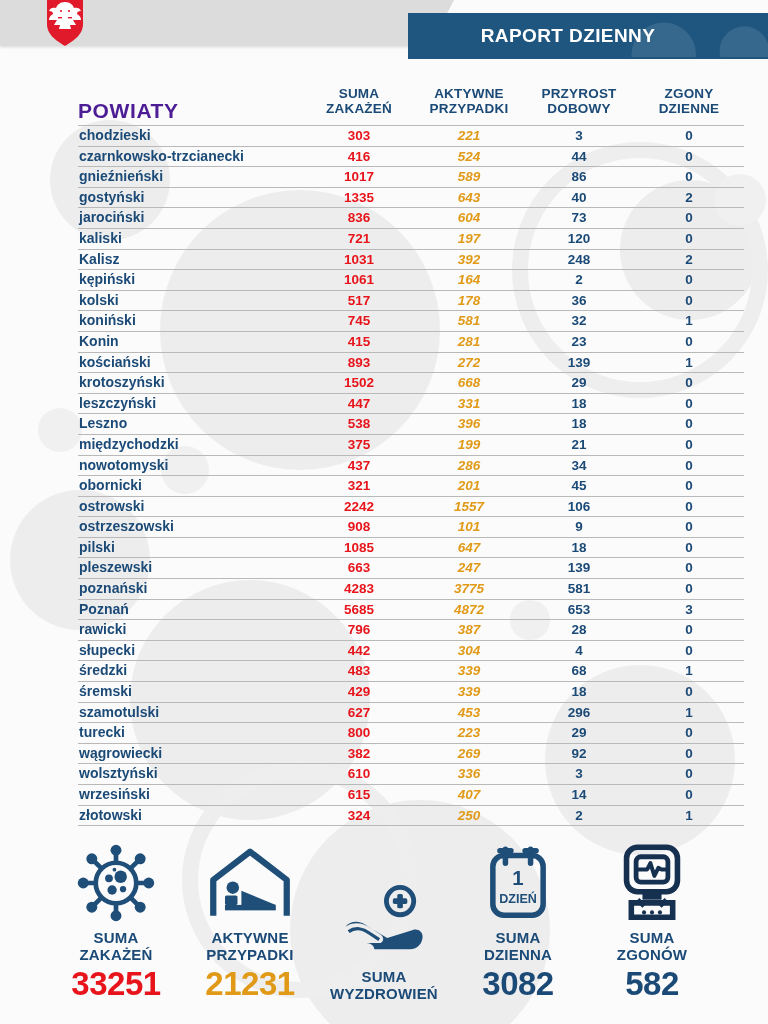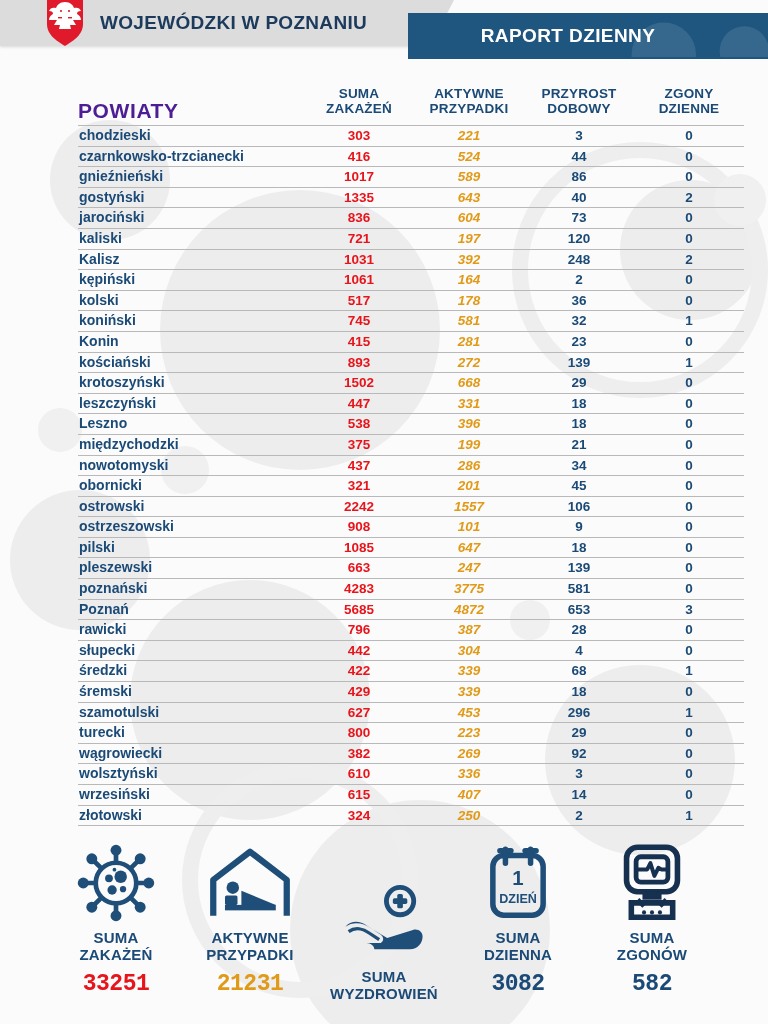--- a/index.html
+++ b/index.html
@@ -160,25 +160,24 @@
     margin-top:7px;
     color:#1b4a77;
     font-size:15px;
     font-weight:bold;
     line-height:17px;
     letter-spacing:.2px;
   }
   .sum-label .l2{display:block;}
   .sum-value{
     margin-top:3px;
-    font-size:23px;
+    font-size:33px;
     font-weight:bold;
     letter-spacing:-.5px;
     line-height:36px;
-    font-family:Liberation Mono, monospace;
   }
 </style>
 </head>
 <body>
 
 <div id="page">
 
   <div class="watermark">
     <svg viewBox="0 0 768 1024" xmlns="http://www.w3.org/2000/svg">
       <g fill="#ededed">
@@ -212,21 +211,20 @@
           <path d="M21 2 c-5 0 -8 3 -9 6 c-3 -1 -6 0 -7 3 c3 0 4 1 4 3 c-2 1 -4 3 -4 6 h8 l-3 5 h6 l-1 4 h12 l-1 -4 h6 l-3 -5 h8 c0 -3 -2 -5 -4 -6 c0 -2 1 -3 4 -3 c-1 -3 -4 -4 -7 -3 c-1 -3 -4 -6 -9 -6 z"></path>
         </g>
         <g fill="#e01a2b">
           <circle cx="17" cy="11" r="1.1"></circle>
             <circle cx="25" cy="11" r="1.1"></circle>
           <path d="M14 17 h4 v1.4 h-4 z"></path>
             <path d="M24 17 h4 v1.4 h-4 z"></path>
         </g>
         <path d="M18 22 h6 l-3 6 z" fill="#ffffff"></path>
       </svg>
-      <div class="header-title">WOJEWÓDZKI W POZNANIU</div>
     </div>
     <div class="header-right">
       <svg class="hr-bg" viewBox="0 0 380 46" preserveAspectRatio="none">
         <circle cx="270" cy="44" r="34" fill="#ffffff"></circle>
         <circle cx="355" cy="40" r="26" fill="#ffffff"></circle>
       </svg>
       <div class="header-right-label">RAPORT DZIENNY</div>
     </div>
   </div>
 
@@ -438,21 +436,21 @@
           </tr>
           <tr>
             <td class="name">słupecki</td>
             <td class="total">442</td>
             <td class="active">304</td>
             <td class="daily">4</td>
             <td class="deaths">0</td>
           </tr>
           <tr>
             <td class="name">średzki</td>
-            <td class="total">422</td>
+            <td class="total">483</td>
             <td class="active">339</td>
             <td class="daily">68</td>
             <td class="deaths">1</td>
           </tr>
           <tr>
             <td class="name">śremski</td>
             <td class="total">429</td>
             <td class="active">339</td>
             <td class="daily">18</td>
             <td class="deaths">0</td>

